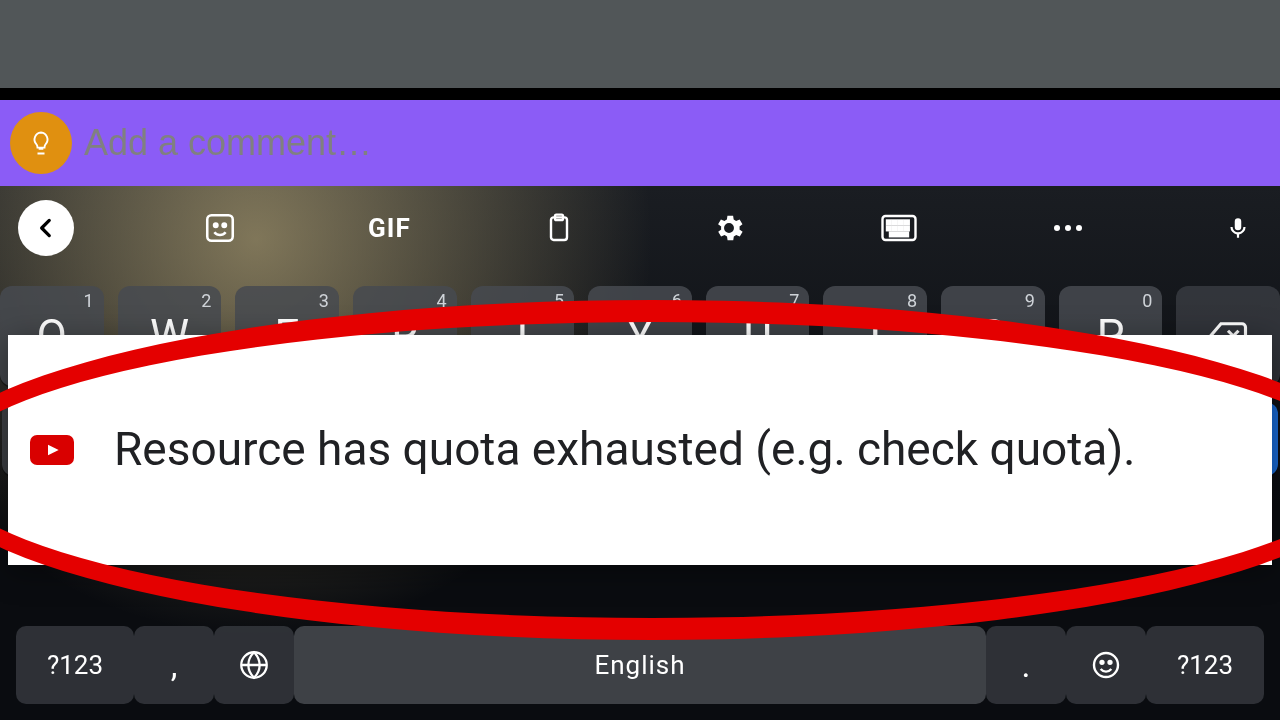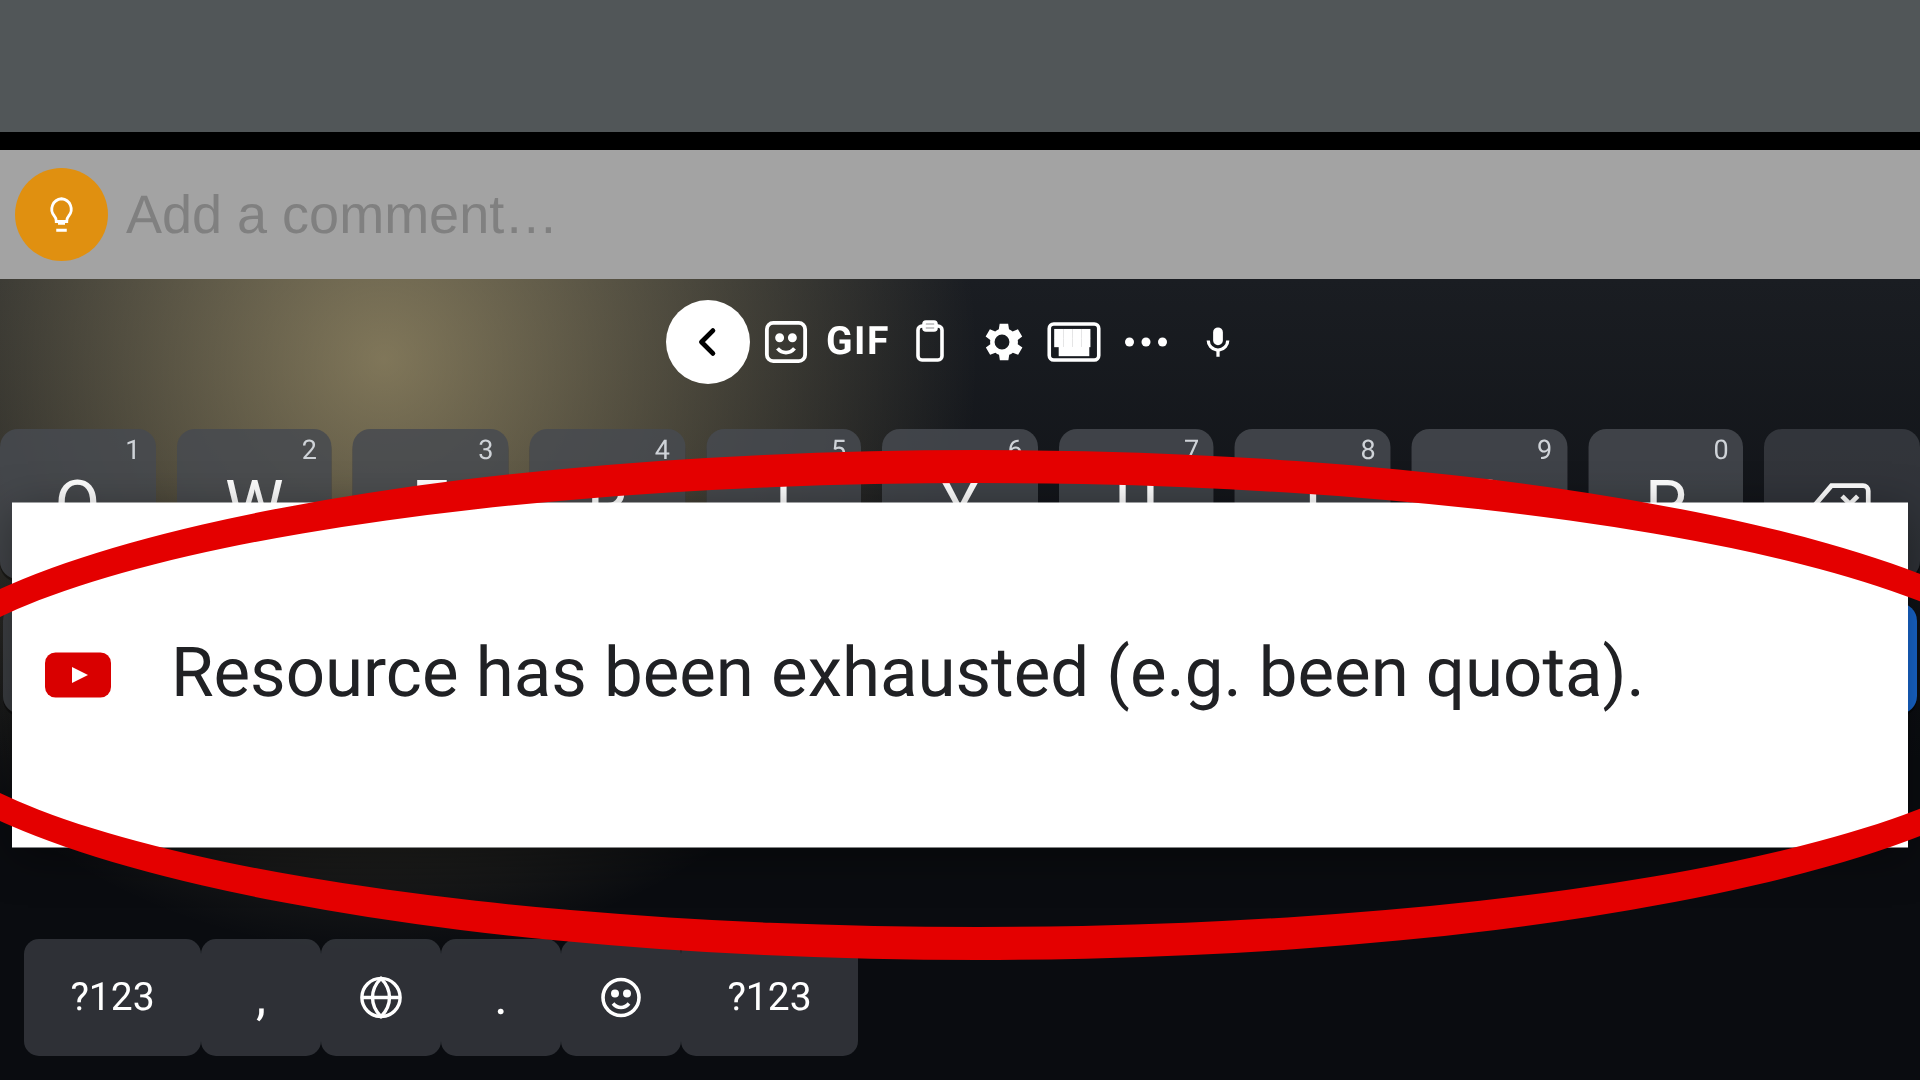--- a/index.html
+++ b/index.html
@@ -1,28 +1,28 @@
 <!DOCTYPE html>
 <html><head>
 <meta charset="utf-8">
 <style>
   html,body{margin:0;padding:0;width:1280px;height:720px;overflow:hidden;font-family:Roboto,Arial,sans-serif;background:#000}
   .top-bar{position:absolute;left:0;top:0;width:1280px;height:88px;background:#515658}
-  .comment-bar{position:absolute;left:0;top:100px;width:1280px;height:86px;background:#a3a3a3;display:flex;align-items:center}
+  .comment-bar{position:absolute;left:0;top:100px;width:1280px;height:86px;background:#8b5cf6;display:flex;align-items:center}
   .avatar{width:62px;height:62px;border-radius:50%;background:#e09010;margin-left:10px;display:flex;align-items:center;justify-content:center}
   .avatar svg{display:block}
   .comment-input{flex:1;height:62px;border:none;outline:none;font-size:36px;color:#222;padding:0 12px;background:transparent}
   .comment-input::placeholder{color:#808080}
   .kb-wrap{position:absolute;left:0;top:186px;width:1280px;height:534px;
     background:
       radial-gradient(circle at 20% 10%, rgba(255,230,160,.45), transparent 35%),
       linear-gradient(#1a1d22,#0a0c10 60%,#0a0c10);
     background-color:#1a1d22;
   }
-  .kb-toolbar{position:absolute;left:0;top:0;width:1280px;height:84px;display:flex;align-items:center;justify-content:center;padding:17px 18px;box-sizing:border-box}
+  .kb-toolbar{position:absolute;left:0;top:0;width:1280px;height:84px;display:flex;align-items:center;justify-content:space-between;padding:17px 18px;box-sizing:border-box}
   .kb-back{width:56px;height:56px;border-radius:50%;background:#fff;display:flex;align-items:center;justify-content:center}
   .kb-tool{width:48px;height:48px;display:flex;align-items:center;justify-content:center;color:#fff}
   .gif-label{font-size:26px;font-weight:700;letter-spacing:1px;color:#fff}
   .row{position:absolute;left:0;width:1280px;display:flex;justify-content:center;gap:14px}
   .row1{top:100px}
   .row2{top:216px}
   .key{width:112px;height:100px;border-radius:12px;background:rgba(70,74,80,.85);color:#fff;display:flex;align-items:center;justify-content:center;font-size:44px;position:relative;box-shadow:0 2px 0 rgba(0,0,0,.4)}
   .key .sup{position:absolute;top:4px;right:10px;font-size:18px;color:#cfd3d8}
   .key.backspace{background:rgba(70,74,80,.6)}
   .row2 .key{height:74px;opacity:.9}
@@ -163,35 +163,36 @@
 
   <div class="bottom-row">
     <div class="bkey w-sym">?123</div>
     <div class="bkey w-small">,</div>
     <div class="bkey w-icon">
       <svg width="34" height="34" viewBox="0 0 24 24" fill="none" stroke="#fff" stroke-width="1.6">
           <circle cx="12" cy="12" r="9"></circle>
           <path d="M3 12h18M12 3c2.5 2.5 4 5.5 4 9s-1.5 6.5-4 9c-2.5-2.5-4-5.5-4-9s1.5-6.5 4-9z"></path>
         </svg>
     </div>
+    <div class="bkey spacebar">English</div>
     <div class="bkey w-small">.</div>
     <div class="bkey w-icon">
       <svg width="32" height="32" viewBox="0 0 24 24" fill="none" stroke="#fff" stroke-width="1.8">
           <circle cx="12" cy="12" r="9"></circle>
           <circle cx="9" cy="10" r="1.1" fill="#fff"></circle>
           <circle cx="15" cy="10" r="1.1" fill="#fff"></circle>
           <path d="M8 15c1.2 1.4 2.6 2 4 2s2.8-.6 4-2"></path>
         </svg>
     </div>
     <div class="bkey w-sym">?123</div>
   </div>
 </div>
 
 <div class="notif">
   <div class="notif-icon">
     <svg width="16" height="16" viewBox="0 0 12 12">
         <polygon points="3,2 11,6 3,10" fill="#fff"></polygon>
       </svg>
   </div>
-  <div class="notif-text">Resource has been exhausted (e.g. been quota).</div>
+  <div class="notif-text">Resource has quota exhausted (e.g. check quota).</div>
 </div>
 
 <div class="annot ellipse e1"></div>
 
 </body></html>

